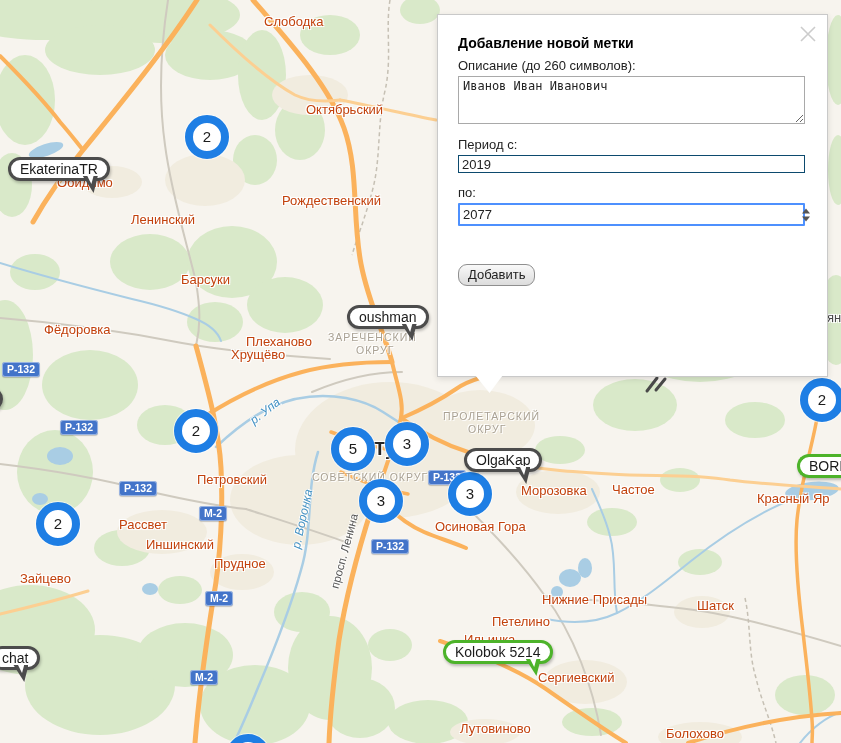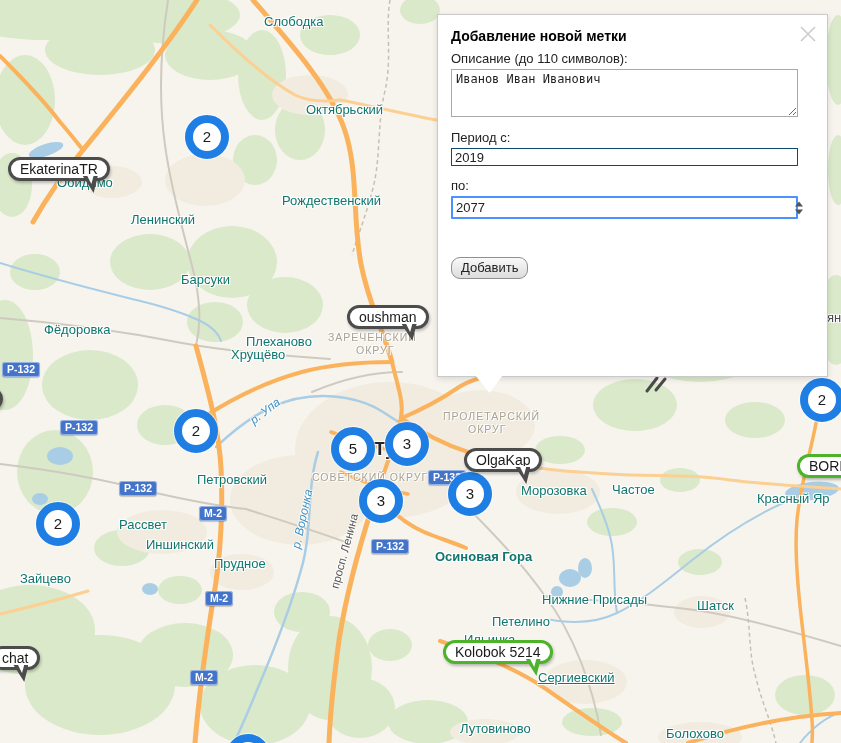--- a/index.html
+++ b/index.html
@@ -1,21 +1,21 @@
 <!DOCTYPE html>
 <html><head>
 <meta charset="utf-8">
 <style>
   html,body{margin:0;padding:0;background:#e8e8e8;}
   .stage{position:relative;width:841px;height:743px;overflow:hidden;background:#f7f4ee;
          font-family:"Liberation Sans",sans-serif;}
   .stage svg.decor{position:absolute;left:0;top:0;z-index:0;}
 
   
-  .plabel{position:absolute;z-index:2;font-size:13px;color:#0f766e;white-space:nowrap;
+  .plabel{position:absolute;z-index:2;font-size:13px;color:#c2410c;white-space:nowrap;
     text-shadow:1px 1px 0 #fff,-1px -1px 0 #fff,1px -1px 0 #fff,-1px 1px 0 #fff,0 0 3px #fff;}
   .plabel.partial{color:#4a4a4a;}
   .dlabel{position:absolute;z-index:2;font-size:10.5px;letter-spacing:1px;color:#a9a193;white-space:nowrap;
     text-shadow:1px 1px 0 #fff,-1px -1px 0 #fff,0 0 2px #fff;}
   .rlabel{position:absolute;z-index:2;font-size:12px;color:#4392c5;white-space:nowrap;font-style:italic;
     text-shadow:1px 1px 0 #fff,-1px -1px 0 #fff,0 0 2px #fff;}
   .rlabel.street{color:#555;font-style:normal;font-size:11.5px;}
   .citylabel{position:absolute;z-index:2;font-size:19px;font-weight:bold;color:#262626;white-space:nowrap;
     text-shadow:1px 1px 0 #fff,-1px -1px 0 #fff,1px -1px 0 #fff,-1px 1px 0 #fff,0 0 3px #fff;}
 
@@ -37,21 +37,21 @@
   .balloon.green{--bc:#4db32a;}
   .balloon::after{content:"";position:absolute;right:9px;top:100%;margin-top:-2px;width:15px;height:17px;
     background:var(--bc);clip-path:polygon(0 0,100% 0,72% 100%);}
   .balloon::before{content:"";position:absolute;right:13px;top:100%;margin-top:-3px;width:7px;height:9px;
     background:#fff;clip-path:polygon(0 0,100% 0,65% 100%);z-index:1;}
   .balloon.cut-right{border-right:none;border-radius:13px 0 0 13px;}
   .balloon.cut-right::after,.balloon.cut-right::before{display:none;}
 
   
   .dialog{position:absolute;left:437px;top:14px;width:391px;height:363px;z-index:10;
-    background:#fff;border:1px solid #c9c9c9;box-sizing:border-box;padding:13px;
+    background:#fff;border:1px solid #c9c9c9;box-sizing:border-box;padding:20px;
     box-shadow:0 2px 6px rgba(0,0,0,.12);}
   .dialog-tail{position:absolute;left:475px;top:375px;width:28px;height:18px;z-index:11;background:#fff;
     clip-path:polygon(0 0,100% 0,52% 100%);filter:drop-shadow(0 1px 1px rgba(0,0,0,.15));}
   .dlg-title{font-size:14px;font-weight:bold;color:#000;margin:0 0 7px 0;}
   .dlg-close{position:absolute;right:9px;top:9px;width:20px;height:20px;cursor:pointer;}
   .dlg-label{font-size:13px;color:#222;margin:0 0 3px 0;}
   .dlg-textarea{display:block;width:347px;height:48px;box-sizing:border-box;border:1px solid #a9a9a9;
     resize:both;font-family:"DejaVu Sans Mono","Liberation Mono",monospace;font-size:12px;
     padding:2px 4px;color:#222;margin-bottom:13px;background:#fff;}
   .dlg-input{display:block;width:347px;box-sizing:border-box;border:1px solid #0c4a6e;height:18px;
@@ -206,25 +206,25 @@
       <div class="plabel" style="position: absolute; left: 246px; top: 334px;">Плеханово</div>
       <div class="plabel" style="position: absolute; left: 231px; top: 347px;">Хрущёво</div>
       <div class="plabel" style="position: absolute; left: 57px; top: 175px;">Обидимо</div>
       <div class="plabel" style="position: absolute; left: 20px; top: 571px;">Зайцево</div>
       <div class="plabel" style="position: absolute; left: 119px; top: 517px;">Рассвет</div>
       <div class="plabel" style="position: absolute; left: 146px; top: 537px;">Иншинский</div>
       <div class="plabel" style="position: absolute; left: 197px; top: 472px;">Петровский</div>
       <div class="plabel" style="position: absolute; left: 214px; top: 556px;">Прудное</div>
       <div class="plabel" style="position: absolute; left: 521px; top: 483px;">Морозовка</div>
       <div class="plabel" style="position: absolute; left: 612px; top: 482px;">Частое</div>
-      <div class="plabel" style="position: absolute; left: 435px; top: 549px; font-weight: bold;">Осиновая Гора</div>
+      <div class="plabel" style="position: absolute; left: 435px; top: 519px;">Осиновая Гора</div>
       <div class="plabel" style="position: absolute; left: 542px; top: 592px;">Нижние Присады</div>
       <div class="plabel" style="position: absolute; left: 492px; top: 614px;">Петелино</div>
       <div class="plabel" style="position: absolute; left: 464px; top: 632px;">Ильинка</div>
-      <div class="plabel" style="position: absolute; left: 538px; top: 670px; text-decoration: underline;">Сергиевский</div>
+      <div class="plabel" style="position: absolute; left: 538px; top: 670px;">Сергиевский</div>
       <div class="plabel" style="position: absolute; left: 460px; top: 721px;">Лутовиново</div>
       <div class="plabel" style="position: absolute; left: 666px; top: 726px;">Болохово</div>
       <div class="plabel" style="position: absolute; left: 697px; top: 598px;">Шатск</div>
       <div class="plabel" style="position: absolute; left: 757px; top: 491px;">Красный Яр</div>
       <div class="plabel partial" style="position: absolute; left: 827px; top: 310px;">янь</div>
     </div>
 
   <div>
 
   <div class="dlabel" style="position: absolute; left: 328px; top: 331px;">ЗАРЕЧЕНСКИЙ</div>
@@ -297,21 +297,21 @@
       <div class="balloon" style="position: absolute; left: -30px; top: 387px;">Т</div>
     </div>
 
   <div class="dialog">
     <div class="dlg-title">Добавление новой метки</div>
     <div class="dlg-close">
       <svg width="20" height="20" viewBox="0 0 20 20">
           <path d="M3,3 L17,17 M17,3 L3,17" stroke="#cccccc" stroke-width="1.6" fill="none"></path>
         </svg>
     </div>
-    <div class="dlg-label">Описание (до 110 символов):</div>
+    <div class="dlg-label">Описание (до 260 символов):</div>
     <textarea class="dlg-textarea" style="">Иванов Иван Иванович</textarea>
     <div class="dlg-label">Период с:</div>
     <input class="dlg-input" value="2019" style="">
     <div class="dlg-label">по:</div>
     <div class="num-wrap">
       <input class="dlg-input focused" value="2077" style="">
       <span class="spinner">
           <i class="up"></i>
           <i class="down"></i>
         </span>

